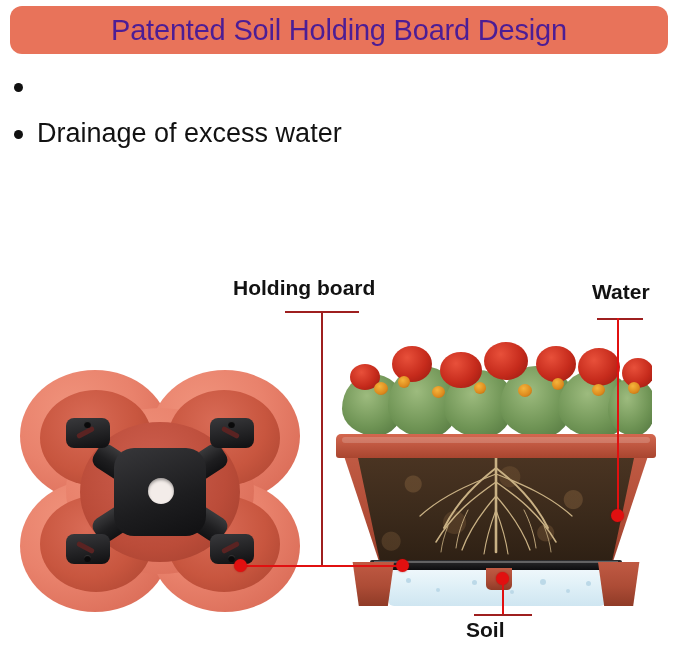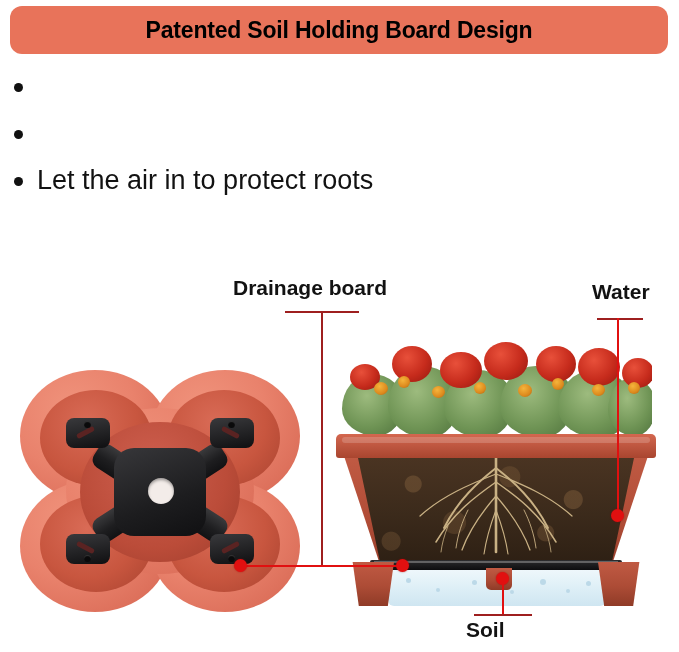--- a/index.html
+++ b/index.html
@@ -27,23 +27,23 @@
     width: 658px;
     height: 48px;
     background: #e8735a;
     border-radius: 12px;
     box-sizing: border-box;
     display: flex;
     align-items: center;
     justify-content: center;
   }
   #banner-title {
-    color: #000000;
-    font-size: 23px;
-    font-weight: bold;
+    color: #4c1d95;
+    font-size: 29px;
+    font-weight: normal;
     letter-spacing: -0.2px;
     line-height: 1;
     white-space: nowrap;
   }
 
   
   #bullets {
     position: absolute;
     left: 14px;
     top: 70px;
@@ -328,24 +328,21 @@
   <div id="banner">
     <span id="banner-title">Patented Soil Holding Board Design</span>
   </div>
 
   <div id="bullets">
     <div class="bullet-row">
       <span class="bullet-dot"></span>
     </div>
     <div class="bullet-row">
       <span class="bullet-dot"></span>
-    </div>
-    <div class="bullet-row">
-      <span class="bullet-dot"></span>
-      <span class="bullet-text">Let the air in to protect roots</span>
+      <span class="bullet-text">Drainage of excess water</span>
     </div>
   </div>
 
   <div id="planter-top">
     <div class="lobe" id="lobe-tl"></div>
     <div class="lobe" id="lobe-tr"></div>
     <div class="lobe" id="lobe-bl"></div>
     <div class="lobe" id="lobe-br"></div>
     <div class="lobe" id="lobe-mid"></div>
 
@@ -455,17 +452,17 @@
   <div class="dot" id="hb-dot-r"></div>
 
   <div class="leader" id="soil-cap"></div>
   <div class="leader-red" id="soil-vert"></div>
   <div class="dot" id="soil-dot"></div>
 
   <div class="dot" id="water-dot"></div>
   <div class="leader-red" id="water-vert"></div>
   <div class="leader" id="water-cap"></div>
 
-  <div class="callout-label" id="label-holding-board">Drainage board</div>
+  <div class="callout-label" id="label-holding-board">Holding board</div>
   <div class="callout-label" id="label-soil">Water</div>
   <div class="callout-label" id="label-water">Soil</div>
 
 </div>
 
 </body></html>

